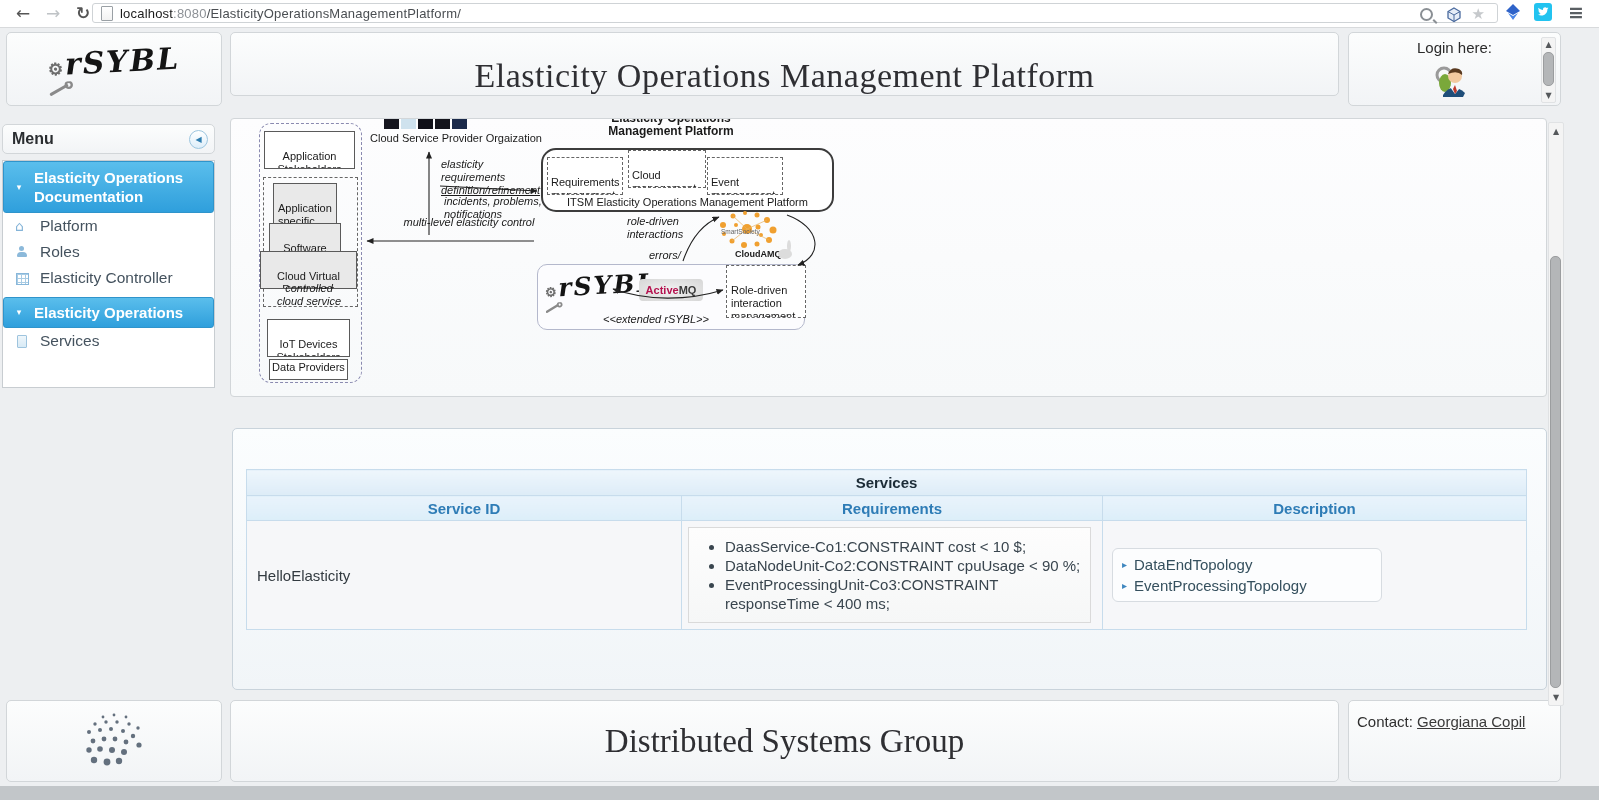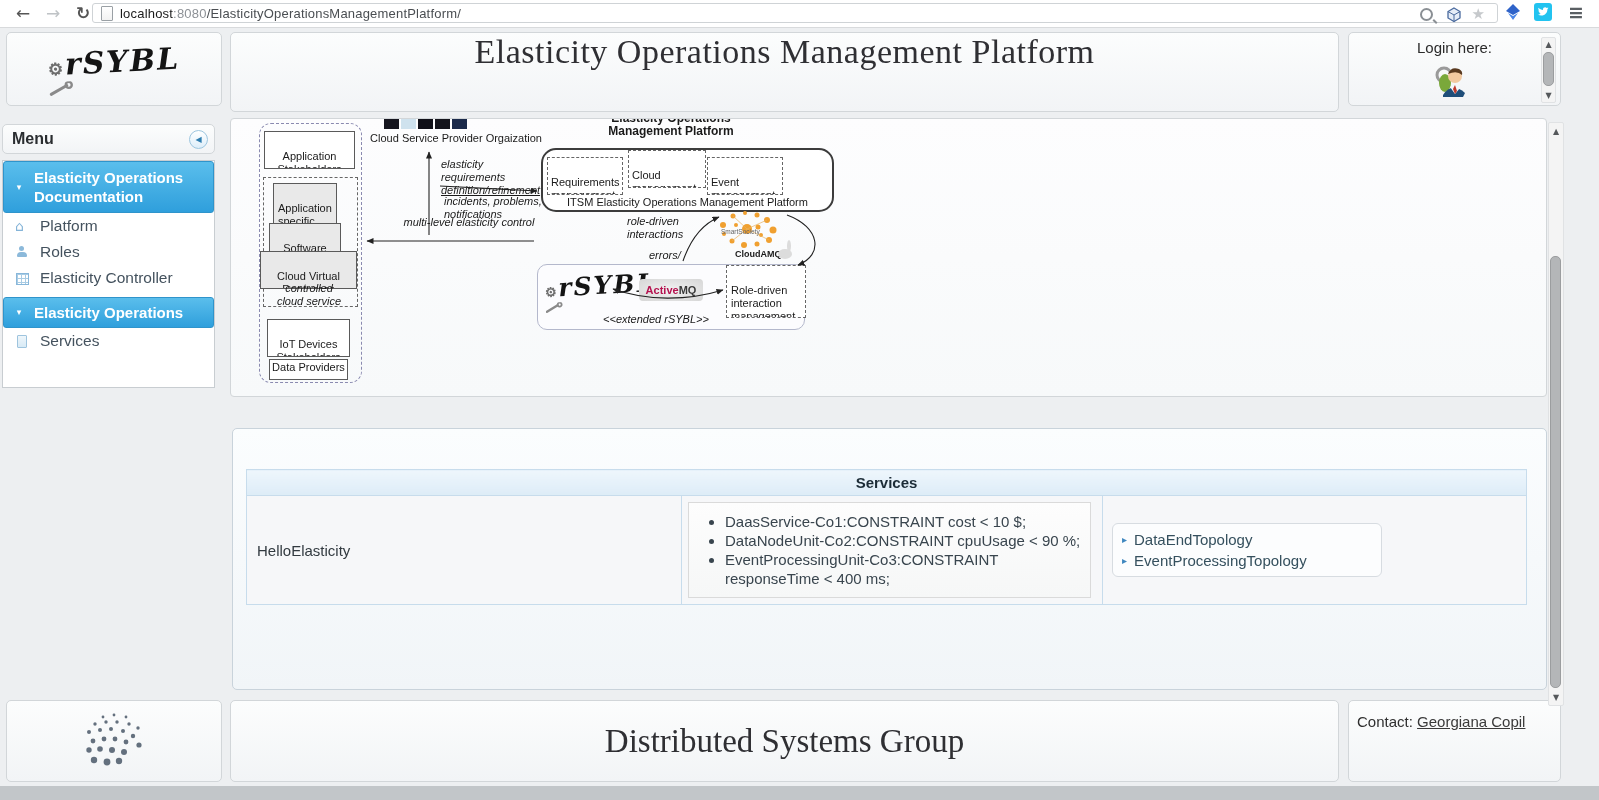--- a/index.html
+++ b/index.html
@@ -17,21 +17,21 @@
   .urltext{font-size:13px;letter-spacing:.2px}
   .magnifier{position:absolute;right:64px;top:4px;width:9px;height:9px;border:2px solid #8a8f94;border-radius:50%}
   .maghandle{position:absolute;right:61px;top:15px;width:2px;height:5px;background:#8a8f94;transform:rotate(-45deg)}
   .star{position:absolute;right:12px;top:1px;font-size:15px;color:#c6c9cc}
   .extbtn{top:3px;width:18px;height:18px;border-radius:3px}
   .twitter{background:#22c3f0;display:flex;align-items:center;justify-content:center}
   .burger{top:1px;font-size:19px;color:#5a5f63;font-weight:bold}
 
   
   .hdr-left{left:6px;top:32px;width:216px;height:74px;display:flex;align-items:center;justify-content:center}
-  .hdr-center{left:230px;top:32px;width:1109px;height:80px;display:flex;align-items:flex-start;justify-content:center}
+  .hdr-center{left:230px;top:32px;width:1109px;height:64px;display:flex;align-items:flex-end;justify-content:center}
   .hdr-right{left:1348px;top:32px;width:213px;height:74px}
   .app-title{font-family:"Liberation Serif",serif;font-size:34px;color:#2f2f33;letter-spacing:.5px}
   .rsybl{font-family:"DejaVu Serif",serif;font-style:italic;font-weight:bold;letter-spacing:2px;color:#141414;transform:rotate(-3deg)}
   .gearbig{color:#6e6e6e;font-style:normal}
   .login-label{font-size:15px;color:#2b2b2b;text-align:center;margin-top:6px}
 
   
   .sb{background:#f4f4f4;border:1px solid #e0e2e4;border-radius:2px}
   .sb .thumb{position:absolute;left:1px;width:9px;background:#b4b6b8;border:1px solid #9b9d9f;border-radius:5px}
   .sb .ar{position:absolute;left:0;width:100%;text-align:center;font-size:8px;color:#55585b}
@@ -291,20 +291,25 @@
   <table class="svc-table">
     <colgroup>
         <col style="width:435px">
         <col style="width:421px">
         <col style="width:424px">
       </colgroup>
     <tbody>
         <tr>
           <td class="cap" colspan="3">Services</td>
         </tr>
+    <tr>
+      <th>Service ID</th>
+      <th>Requirements</th>
+      <th>Description</th>
+    </tr>
     <tr class="rowdata">
       <td class="svc-id">HelloElasticity</td>
       <td>
         <div class="req-box">
           <ul>
             <li>DaasService-Co1:CONSTRAINT cost &lt; 10 $;</li>
             <li>DataNodeUnit-Co2:CONSTRAINT cpuUsage &lt; 90 %;</li>
             <li>EventProcessingUnit-Co3:CONSTRAINT responseTime &lt; 400 ms;</li>
           </ul>
         </div>

